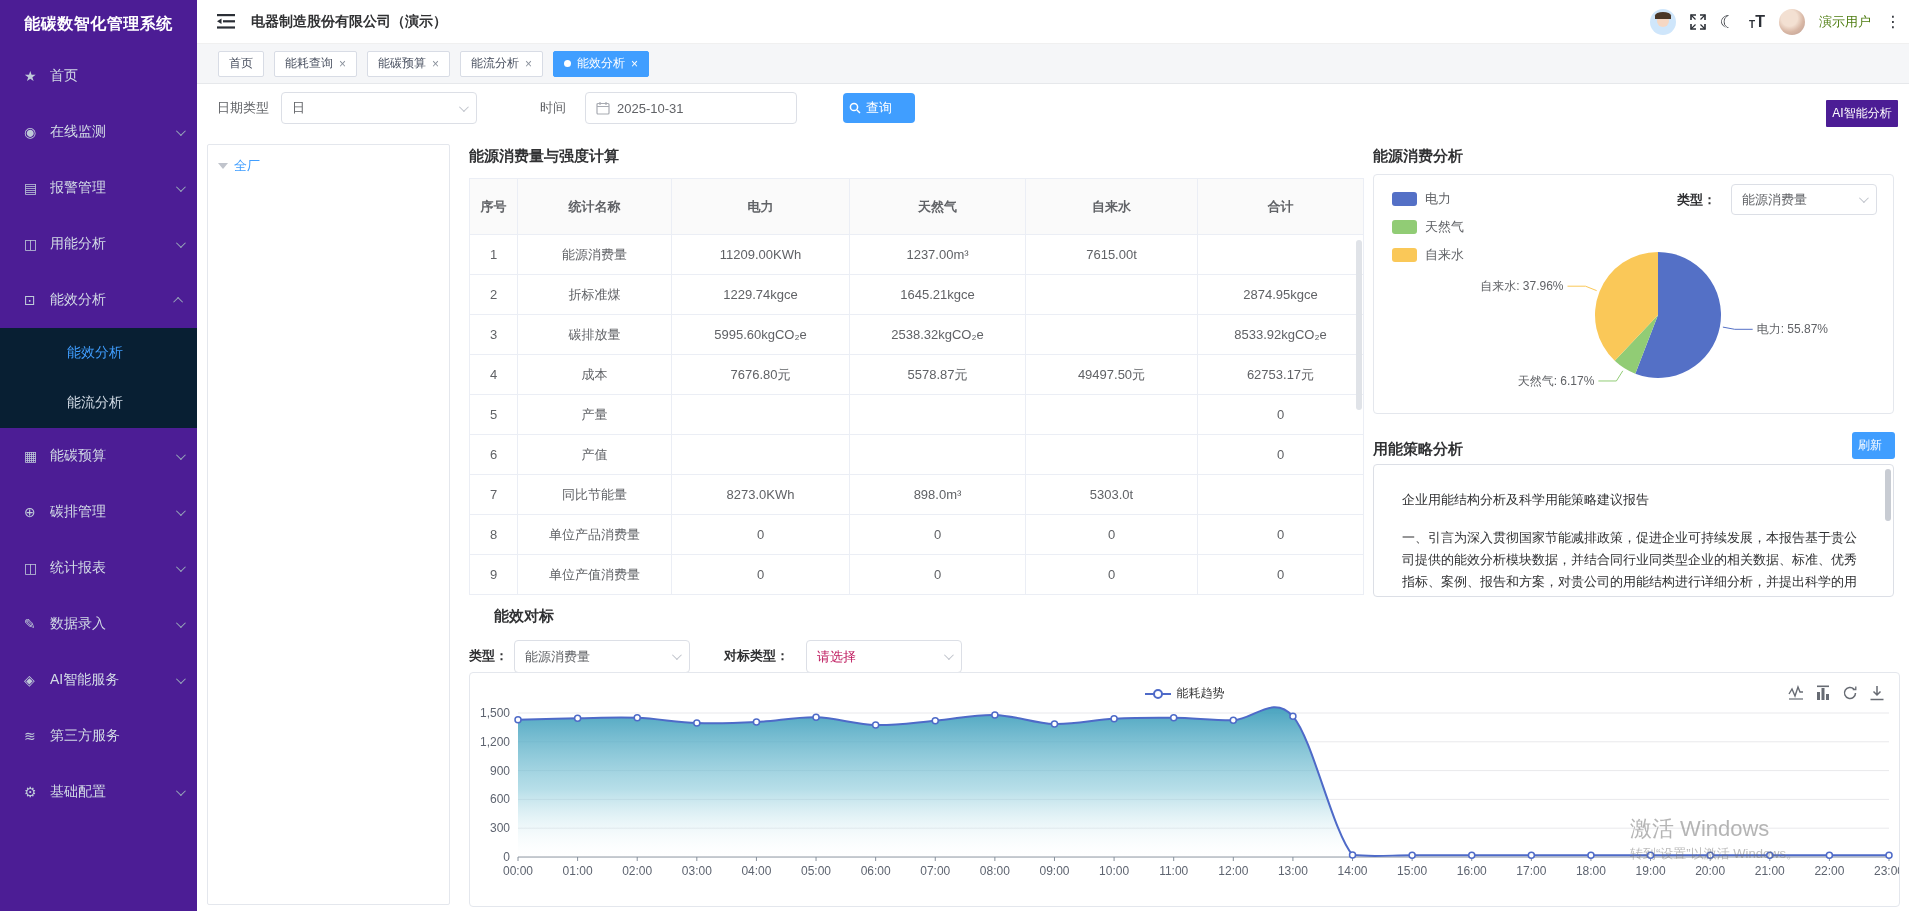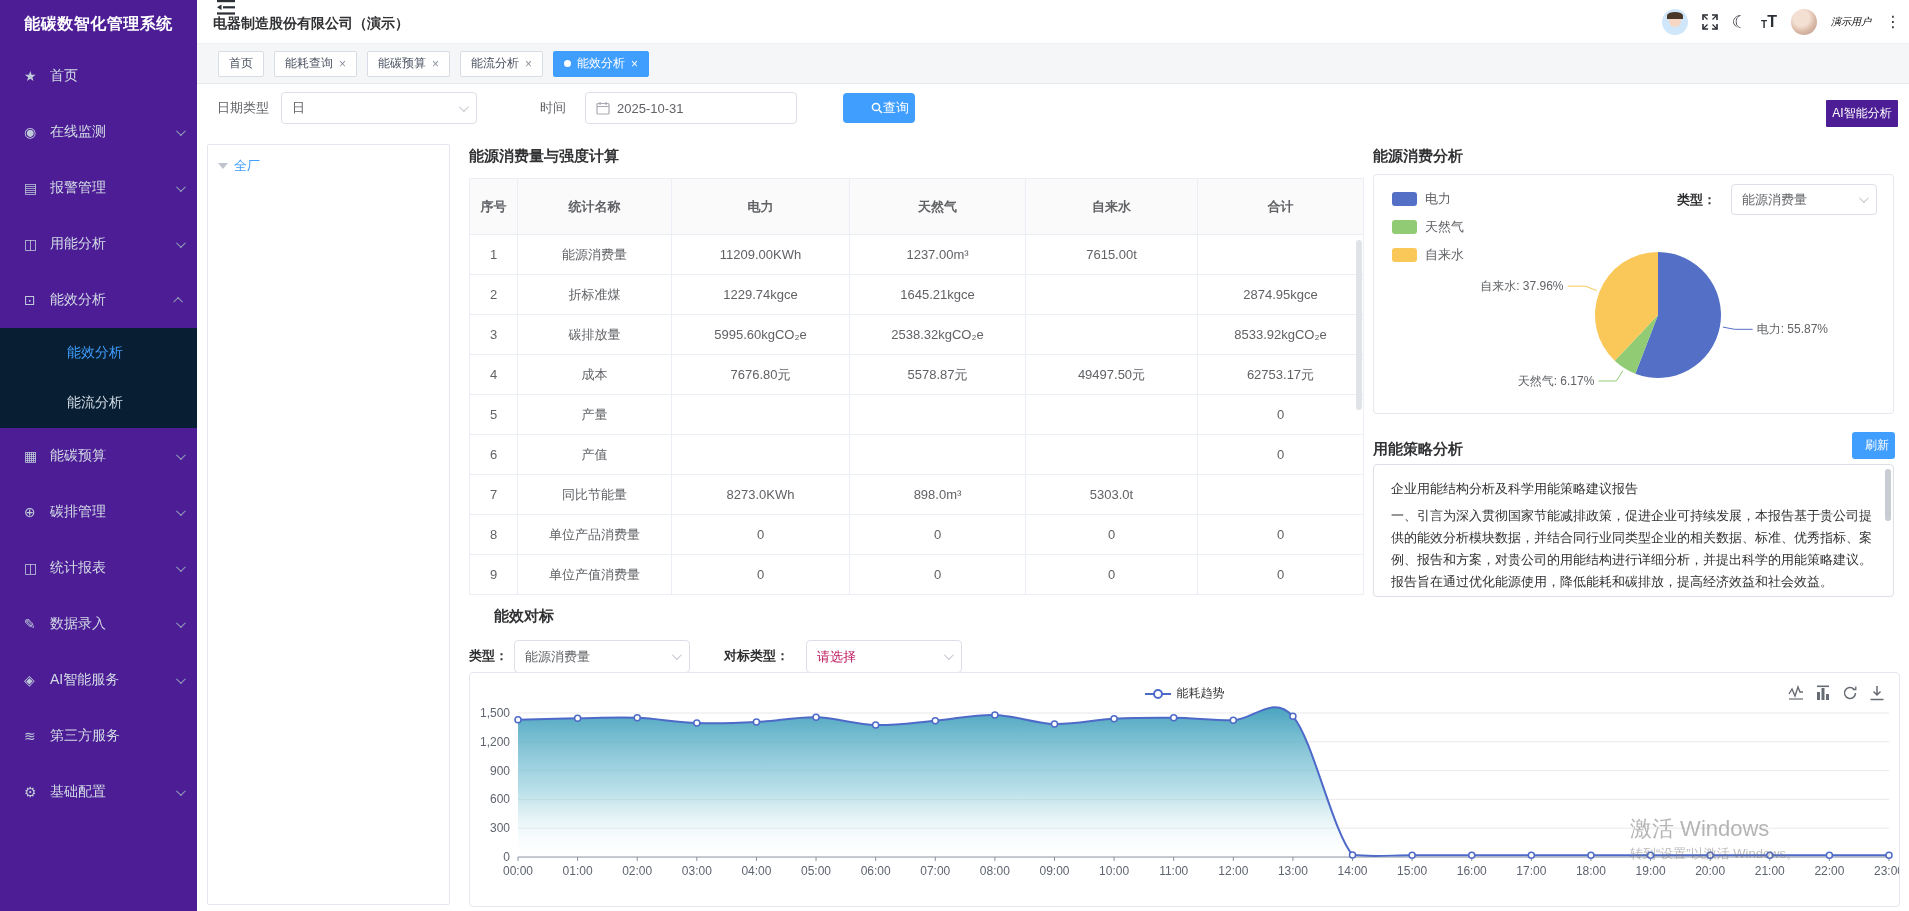--- a/index.html
+++ b/index.html
@@ -14,47 +14,47 @@
   .menu-item .mi-icon{width:18px;font-size:14px;margin-right:8px;color:#bfcbd9;flex:none;}
   .menu-item .mi-label{flex:1;}
   .submenu{background:#081f33;}
   .submenu .sub-item{height:50px;display:flex;align-items:center;padding-left:67px;font-size:14px;color:#d3dce6;cursor:pointer;}
   .submenu .sub-item.active{color:#409eff;}
   .chev{width:7px;height:7px;border-right:1.4px solid #97a8b9;border-bottom:1.4px solid #97a8b9;display:inline-block;flex:none;}
   .chev.down{transform:rotate(45deg) translateY(-2px);}
   .chev.up{transform:rotate(-135deg) translateY(-2px);}
 
   
-  .header{position:absolute;left:197px;top:0;width:1712px;height:44px;background:#fff;border-bottom:1px solid #f0f0f0;display:flex;flex-direction:column;}
+  .header{position:absolute;left:197px;top:0;width:1712px;height:44px;background:#fff;border-bottom:1px solid #f0f0f0;display:flex;align-items:center;}
   .hamburger{margin-left:20px;cursor:pointer;display:flex;align-items:center;}
   .h-title{margin-left:16px;font-size:14px;font-weight:bold;color:#303133;}
   .h-right{position:absolute;right:8px;top:0;height:44px;display:flex;align-items:center;gap:14px;}
   .h-icon{cursor:pointer;color:#2b2f36;font-size:15px;line-height:1;display:flex;align-items:center;}
   .avatar{width:26px;height:26px;border-radius:50%;flex:none;}
   .av1{background:#cfe6fb;position:relative;overflow:hidden;}
   .av1:before{content:"";position:absolute;left:7px;top:6px;width:12px;height:12px;border-radius:50%;background:#f6d7c3;}
   .av1:after{content:"";position:absolute;left:5px;top:3px;width:16px;height:7px;border-radius:50% 50% 0 0;background:#4a3728;}
   .av2{background:radial-gradient(circle at 40% 35%,#f3e0d2 0 35%,#d9b8a6 60%,#b9998f 100%);}
-  .uname{font-size:10px;color:#000000;font-style:italic;}
+  .uname{font-size:13px;color:#4d7c0f;}
 
   
   .tabbar{position:absolute;left:197px;top:44px;width:1712px;height:40px;background:#f5f6f8;border-bottom:1px solid #e6e8eb;display:flex;align-items:center;padding-left:21px;gap:10px;}
   .tab{height:26px;display:flex;align-items:center;gap:6px;padding:0 10px;background:#fff;border:1px solid #d8dce5;font-size:12px;color:#495060;cursor:pointer;border-radius:2px;white-space:nowrap;}
   .tab .tclose{font-size:12px;color:#8a919c;cursor:pointer;}
   .tab.active{background:#409eff;border-color:#409eff;color:#fff;}
   .tab.active .tclose{color:#fff;}
   .tabdot{width:7px;height:7px;border-radius:50%;background:#fff;display:inline-block;}
 
   
   .flabel{font-size:13px;color:#606266;line-height:32px;}
   .selbox{height:32px;border:1px solid #dcdfe6;border-radius:4px;background:#fff;display:flex;align-items:center;padding:0 10px;font-size:13px;color:#606266;cursor:pointer;}
   .selbox .sval{flex:1;}
   .selbox .chev{border-color:#c0c4cc;}
   .placeholder{color:#be185d;}
-  .btn-primary{background:#409eff;color:#fff;border:none;border-radius:4px;font-size:13px;display:flex;align-items:center;justify-content:flex-end;cursor:pointer;}
+  .btn-primary{background:#409eff;color:#fff;border:none;border-radius:4px;font-size:13px;display:flex;align-items:center;justify-content:flex-start;gap:5px;cursor:pointer;}
   .btn-green{background:#4c1d95;color:#fff;border:none;border-radius:1px;font-size:12px;display:flex;align-items:center;justify-content:center;cursor:pointer;}
 
   
   .tree-card{position:absolute;left:207px;top:144px;width:243px;height:761px;background:#fff;border:1px solid #e4e7ed;border-radius:2px;padding-top:8px;}
   .tree-root{display:flex;align-items:center;height:26px;padding-left:10px;cursor:pointer;font-size:13px;color:#409eff;}
   .caret{width:0;height:0;border-left:5px solid transparent;border-right:5px solid transparent;border-top:6px solid #c0c4cc;margin-right:6px;flex:none;}
   .tree-child{height:26px;line-height:26px;padding-left:50px;font-size:13px;color:#606266;cursor:pointer;}
 
   
   .sec-title{font-size:15px;font-weight:bold;color:#303133;}
@@ -64,21 +64,21 @@
   .dtable th{background:#fafafa;color:#606266;font-weight:bold;border:1px solid #ebeef5;height:56px;padding:4px 6px;line-height:19px;}
   .dtable td{border:1px solid #ebeef5;height:40px;text-align:center;color:#606266;padding:2px 6px;background:#fff;}
   .scrollthumb{position:absolute;width:6px;border-radius:3px;background:#d4d7de;}
 
   
   .card{position:absolute;background:#fff;border:1px solid #e4e7ed;border-radius:4px;}
   .legend-item{display:flex;align-items:center;gap:8px;height:16px;margin-bottom:12px;cursor:pointer;}
   .legend-swatch{width:25px;height:14px;border-radius:3px;flex:none;}
   .legend-label{font-size:13px;color:#606266;}
   .strategy-text{font-size:13px;line-height:22px;color:#303133;}
-  .strategy-text p{margin:5px;}
+  .strategy-text p{margin:16px;}
 
   
   .chart-legend{position:absolute;left:0;right:0;top:12px;display:flex;justify-content:center;align-items:center;gap:6px;pointer-events:none;}
   .chart-legend .cl-label{font-size:12px;color:#333;}
   .toolbox{position:absolute;right:14px;top:12px;display:flex;gap:11px;}
   .toolbox svg{cursor:pointer;}
   .watermark1{position:absolute;left:1630px;top:814px;font-size:22px;color:rgba(120,120,120,.55);pointer-events:none;}
   .watermark2{position:absolute;left:1630px;top:845px;font-size:13px;color:rgba(120,120,120,.5);pointer-events:none;}
 </style>
 </head>

